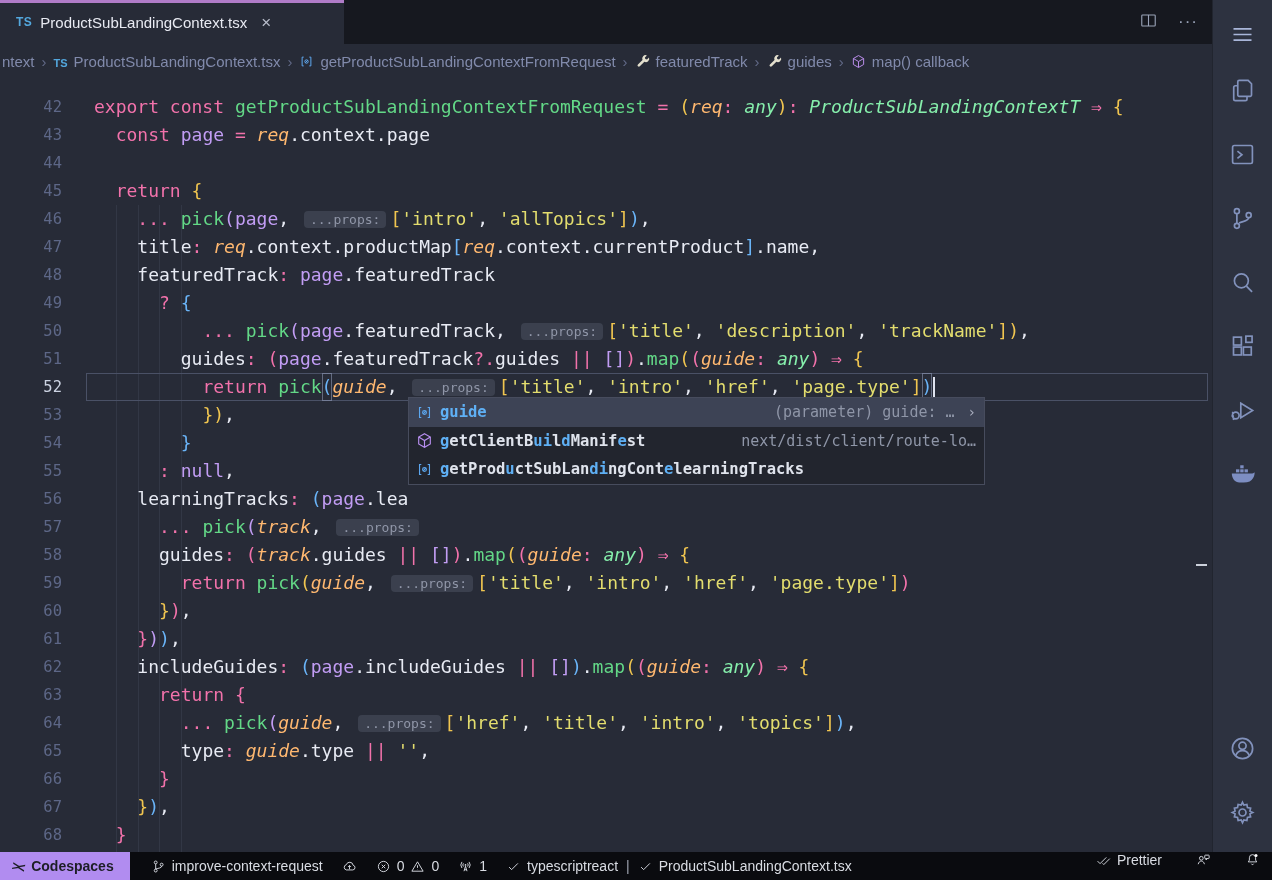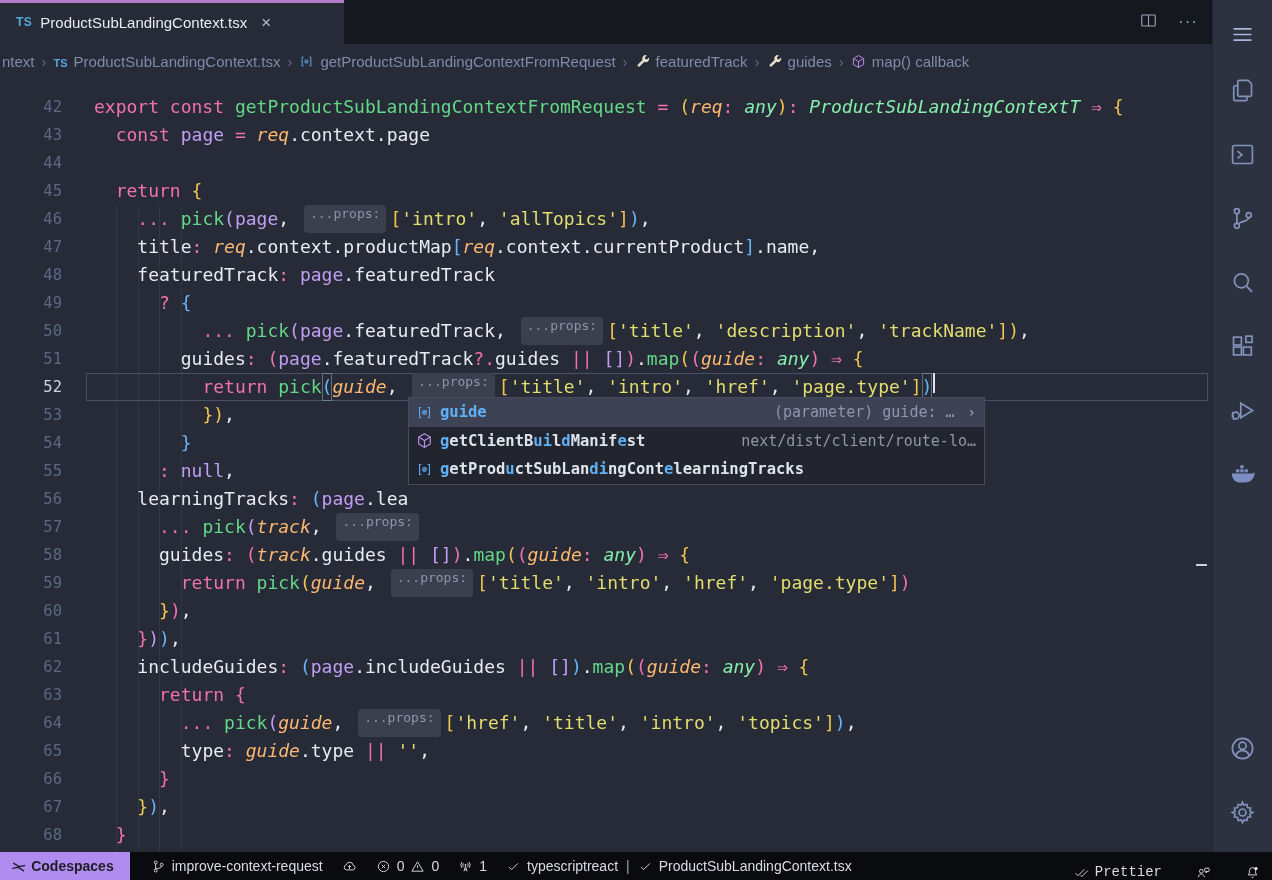--- a/index.html
+++ b/index.html
@@ -24,21 +24,21 @@
   .bc-icon svg{width:15px;height:15px;stroke:currentColor;fill:none;stroke-width:1.6;display:block;}
   .bc-icon.c-var{color:#5fa8f0;}.bc-icon.c-wrench{color:#e3dfcd;}.bc-icon.c-cube{color:#b88ce8;}
   .bc-ts{font-size:11px;font-weight:bold;color:#53a7dd;}
   
   .editor{position:absolute;left:0;top:78px;width:1212px;bottom:28px;overflow:hidden;
           font-family:"DejaVu Sans Mono",monospace;}
   .guide{position:absolute;width:1px;background:rgba(130,140,170,.13);top:127px;bottom:0;}
   .code-line{position:absolute;left:0;right:0;height:28px;line-height:28px;font-size:18px;white-space:pre;color:#e8ebf4;}
   .ln{position:absolute;left:0;top:0;width:62px;text-align:right;color:#5d6787;font-size:15.5px;}
   .code-line.cur .ln{color:#ccd3e2;}
-  .code{position:absolute;left:94px;top:0;white-space:pre;display:flex;height:28px;}
+  .code{position:absolute;left:94px;top:0;white-space:pre;display:flex;align-items:center;height:28px;}
   .cur-box{position:absolute;left:86px;right:4px;top:0;height:26px;border:1px solid #4a5166;}
   .tk-k{color:#f272ab;}.tk-f{color:#63d887;}.tk-v{color:#c29df4;}
   .tk-p{color:#ffb870;font-style:italic;}.tk-t{color:#86efac;font-style:italic;}
   .tk-s{color:#e3dd6e;}.tk-w{color:#e8ebf4;}
   .tk-y{color:#f0c550;}.tk-b{color:#6ab4f8;}.tk-m{color:#f272ab;}.tk-u{color:#c29df4;}
   .hint{background:#3b404e;color:#9096a8;font-size:13px;border-radius:4px;padding:2px 6px;
         margin:0 4px;line-height:1;display:inline-block;}
   .mbox{outline:1px solid rgba(150,160,190,.55);outline-offset:-1px;}
   .cursor{display:inline-block;width:2px;height:20px;background:#dfe3ee;margin-left:1px;vertical-align:middle;}
   .scroll-dash{position:absolute;right:5px;top:486px;width:11px;height:2px;background:#ccd1db;}
@@ -59,21 +59,21 @@
        padding:10px 0 8px;}
   .ai{width:60px;height:64px;display:flex;align-items:center;justify-content:center;color:#8292bc;cursor:pointer;}
   .ai svg{width:27px;height:27px;stroke:currentColor;fill:none;stroke-width:1.5;}
   .ai.first{color:#a9b6d9;height:48px;}
   .ai.docker{color:#7d8ec2;}
   .ai-spacer{flex:1;}
   
   .statusbar{position:absolute;left:0;bottom:0;width:1272px;height:28px;background:#0a0b0f;
        display:flex;align-items:center;color:#d9dce3;font-size:14px;white-space:nowrap;}
   .sb-left{display:flex;align-items:center;height:100%;gap:19px;}
-  .sb-right{margin-left:auto;display:flex;align-items:flex-end;height:100%;gap:34px;padding-right:12px;font-family:Liberation Mono, monospace;}
+  .sb-right{margin-left:auto;display:flex;align-items:flex-start;height:100%;gap:34px;padding-right:12px;}
   .sb-item{display:flex;align-items:center;gap:6px;cursor:pointer;}
   .sb-item svg{width:15px;height:15px;stroke:currentColor;fill:none;stroke-width:1.5;display:block;}
   .sb-badge{background:#b18cf0;color:#1d1e25;height:100%;display:flex;align-items:center;gap:8px;
        padding:0 16px 0 12px;font-weight:bold;margin-right:2px;}
   .remote-glyph{font-weight:bold;font-size:13px;letter-spacing:-2px;transform:rotate(12deg);display:inline-block;}
   .sb-sep{color:#9ea3b0;margin:0 2px;}
 </style>
 </head>
 <body>
 

